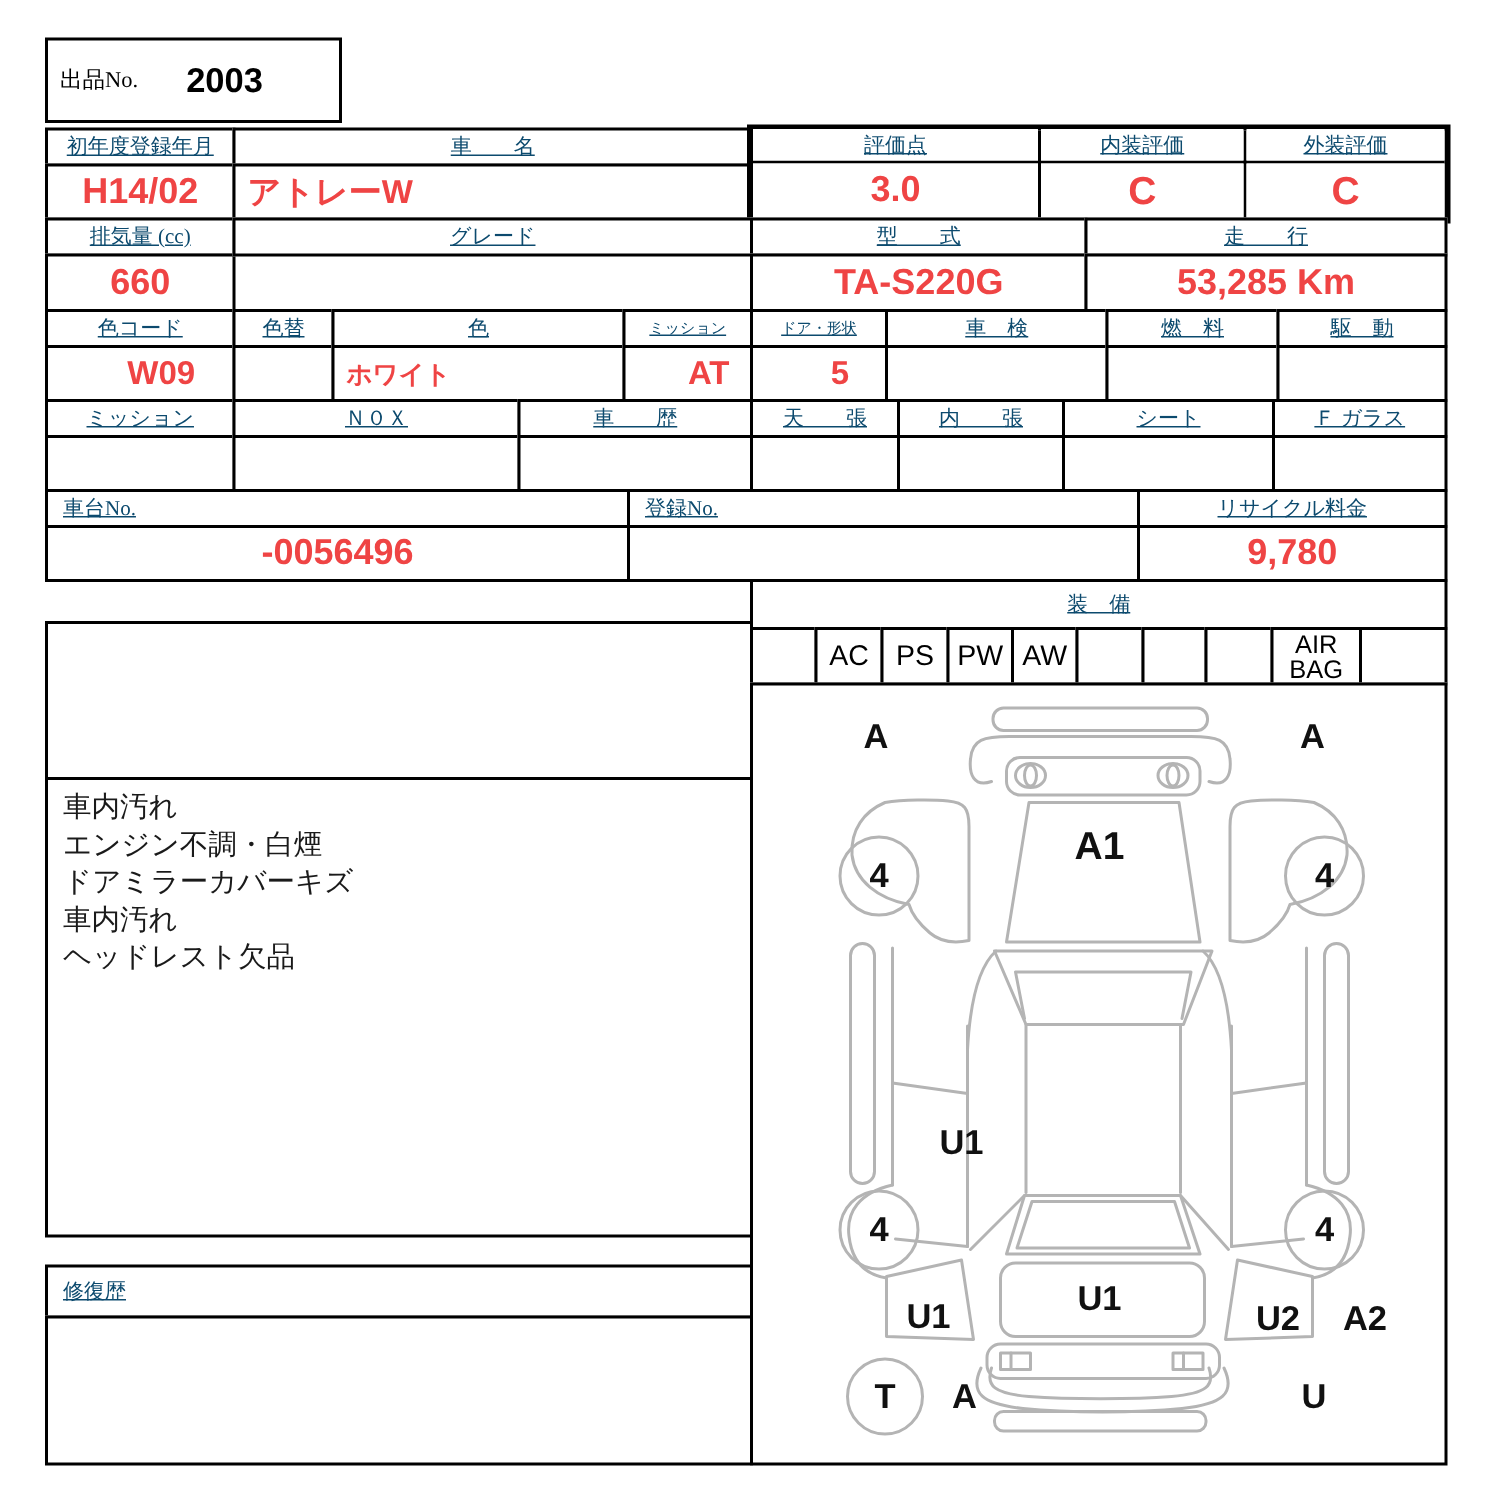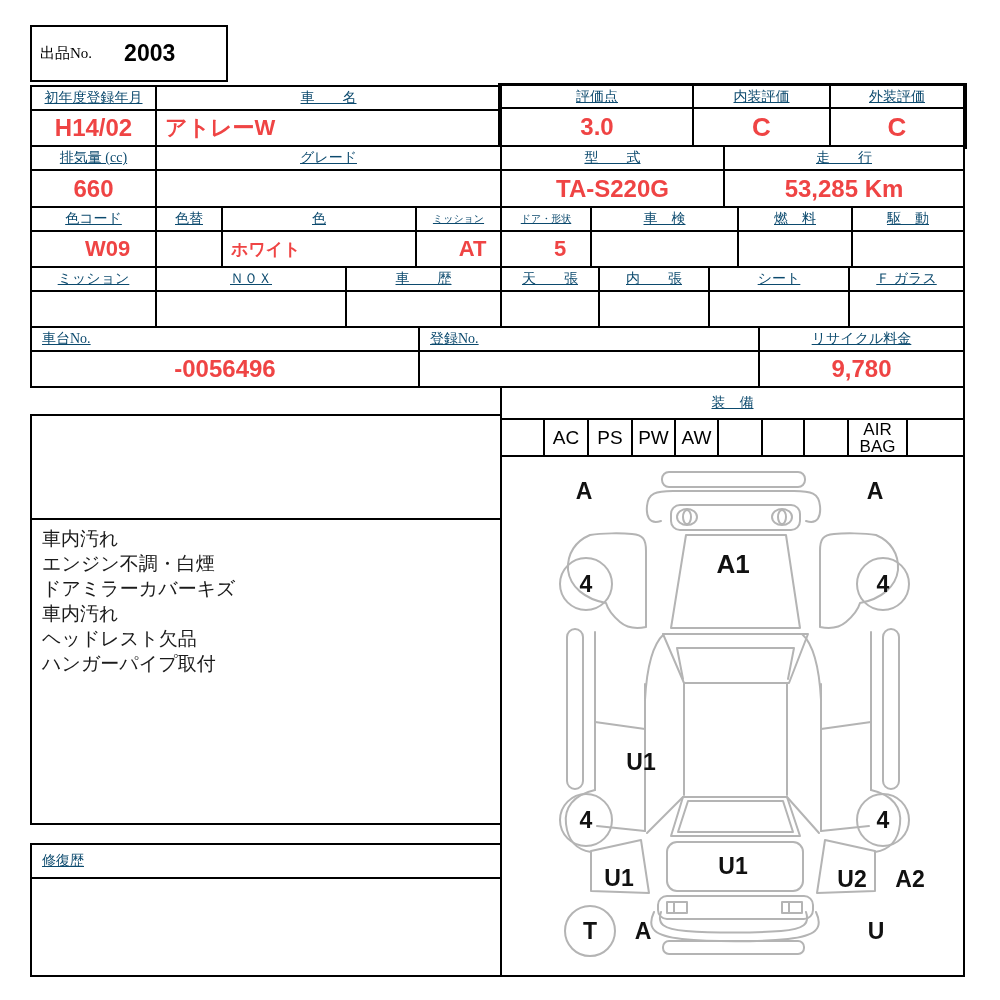--- a/index.html
+++ b/index.html
@@ -103,21 +103,20 @@
   <div class="cell hdr" style="left:758px;top:326px;width:207px;height:26px;">リサイクル料金</div>
   <div class="cell val" style="left:758px;top:350px;width:207px;height:38px;">9,780</div>
 
   <div class="cell" style="left:30px;top:414px;width:472px;height:126px;"></div>
   <div class="cell notes-list" style="left:30px;top:518px;width:472px;height:307px;">
     <span>車内汚れ</span>
     <span>エンジン不調・白煙</span>
     <span>ドアミラーカバーキズ</span>
     <span>車内汚れ</span>
     <span>ヘッドレスト欠品</span>
-    <span>ハンガーパイプ取付</span>
   </div>
   <div class="cell hdr leftalign2" style="left:30px;top:843px;width:472px;height:36px;">修復歴</div>
   <div class="cell" style="left:30px;top:877px;width:472px;height:100px;"></div>
 
   <div class="cell hdr" style="left:500px;top:386px;width:465px;height:34px;">装　備</div>
   <div class="cell eq" style="left:500px;top:418px;width:45px;height:39px;"></div>
   <div class="cell eq" style="left:543px;top:418px;width:46px;height:39px;">AC</div>
   <div class="cell eq" style="left:587px;top:418px;width:46px;height:39px;">PS</div>
   <div class="cell eq" style="left:631px;top:418px;width:45px;height:39px;">PW</div>
   <div class="cell eq" style="left:674px;top:418px;width:45px;height:39px;">AW</div>

